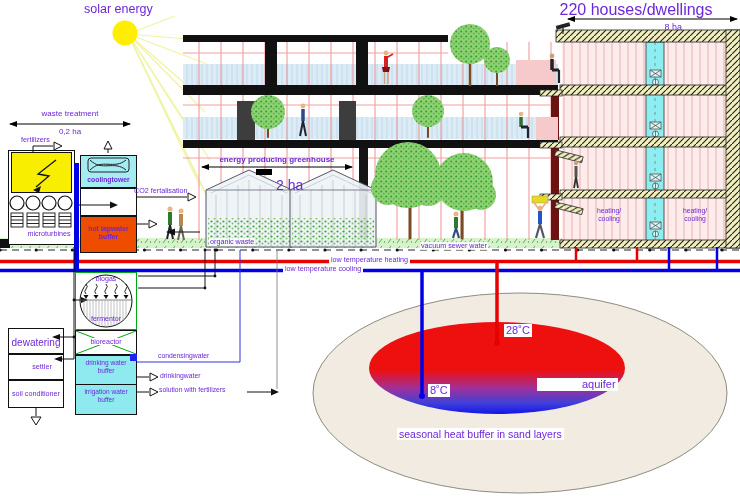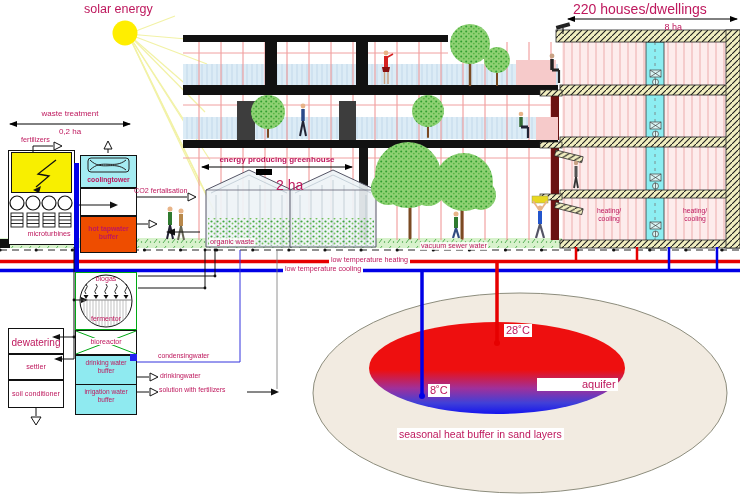--- a/index.html
+++ b/index.html
@@ -1,17 +1,17 @@
 <!DOCTYPE html>
 <html><head>
 <meta charset="utf-8">
 <style>
   html,body{margin:0;padding:0;background:#fff;}
   #canvas{position:relative;width:740px;height:500px;background:#fff;overflow:hidden;
-          font-family:"Liberation Sans","DejaVu Sans",sans-serif;color:#be185d;}
+          font-family:"Liberation Sans","DejaVu Sans",sans-serif;color:#6d28d9;}
   svg{position:absolute;left:0;top:0;pointer-events:none;}
   #svg-base{z-index:0;}
   .box{position:absolute;box-sizing:border-box;border:1px solid #111;z-index:1;}
   #svg-top{z-index:2;}
   #labels{position:absolute;left:0;top:0;width:740px;height:500px;z-index:3;pointer-events:none;}
   .lbl{position:absolute;font-size:7px;line-height:1.15;white-space:nowrap;}
   .ctr{text-align:center;white-space:pre-line;}
   .bgw{background:#fff;padding:0 2px;}
   .bgt{background:rgba(255,255,255,0.78);padding:0 1px;}
 </style>
@@ -435,21 +435,21 @@
     <line x1="137" y1="392" x2="149" y2="392"></line>
     <path d="M158,392 L150,388 L150,396 Z" fill="#fff"></path>
     <line x1="247" y1="392" x2="272" y2="392"></line>
     <path d="M279,392 l-8,-3.5 v7 Z" fill="#111" stroke="none"></path>
     <line x1="277" y1="250" x2="277" y2="389" stroke="#777" stroke-width="0.8"></line>
   </g>
 </svg>
 
 <div id="labels">
   <div class="lbl" style="left:84px;top:2px;font-size:12.5px;">solar energy</div>
-  <div class="lbl" style="left:573px;top:1px;width:160px;font-size:14px;">220 houses/dwellings</div>
+  <div class="lbl" style="left:556px;top:1px;width:160px;text-align:center;font-size:16px;">220 houses/dwellings</div>
   <div class="lbl" style="left:622px;top:22px;width:60px;text-align:right;font-size:9px;">8 ha</div>
   <div class="lbl" style="left:10px;top:109px;width:120px;text-align:center;font-size:8px;">waste treatment</div>
   <div class="lbl" style="left:40px;top:127px;width:60px;text-align:center;font-size:8px;">0,2 ha</div>
   <div class="lbl" style="left:202px;top:155px;width:150px;text-align:center;font-size:8px;font-weight:bold;">energy producing greenhouse</div>
   <div class="lbl" style="left:276px;top:169px;font-size:14px;margin-top:8px;">2 ha</div>
   <div class="lbl" style="left:21px;top:136px;font-size:7.2px;">fertilizers</div>
   <div class="lbl" style="left:17px;top:230px;width:64px;text-align:center;font-size:7.2px;">microturbines</div>
   <div class="lbl" style="left:80px;top:176px;width:57px;text-align:center;font-size:6.8px;font-weight:bold;">coolingtower</div>
   <div class="lbl ctr" style="left:82px;top:225px;width:53px;font-size:6.8px;font-weight:bold;">hot tapwater
 buffer</div>
@@ -463,21 +463,21 @@
   <div class="lbl ctr" style="left:658px;top:207px;width:74px;font-size:6.8px;">heating/
 cooling</div>
   <div class="lbl" style="left:78px;top:275px;width:56px;text-align:center;">biogas</div>
   <div class="lbl" style="left:78px;top:315px;width:56px;text-align:center;">fermentor</div>
   <div class="lbl" style="left:75px;top:338px;width:62px;text-align:center;"><span class="bgw">bioreactor</span></div>
   <div class="lbl ctr" style="left:76px;top:359px;width:60px;font-size:6.6px;">drinking water
 buffer</div>
   <div class="lbl ctr" style="left:76px;top:388px;width:60px;font-size:6.6px;">irrigation water
 buffer</div>
   <div class="lbl" style="left:8px;top:337px;width:56px;text-align:center;font-size:10px;">dewatering</div>
-  <div class="lbl" style="left:8px;top:363px;width:56px;text-align:center;font-size:7.2px;">settler</div>
+  <div class="lbl" style="left:8px;top:363px;width:68px;text-align:center;font-size:7.2px;">settler</div>
   <div class="lbl" style="left:6px;top:390px;width:60px;text-align:center;font-size:7.2px;">soil conditioner</div>
   <div class="lbl" style="left:158px;top:352px;font-size:6.8px;">condensingwater</div>
   <div class="lbl" style="left:160px;top:372px;font-size:6.8px;">drinkingwater</div>
   <div class="lbl" style="left:159px;top:386px;font-size:6.8px;">solution with fertilizers</div>
   <div class="lbl bgw" style="left:504px;top:324px;font-size:11px;">28˚C</div>
   <div class="lbl bgw" style="left:428px;top:384px;font-size:11px;">8˚C</div>
   <div class="lbl bgw" style="left:537px;top:378px;font-size:11px;padding-left:45px;">aquifer</div>
   <div class="lbl bgw" style="left:397px;top:428px;font-size:10.5px;">seasonal heat buffer in sand layers</div>
 </div>
 

